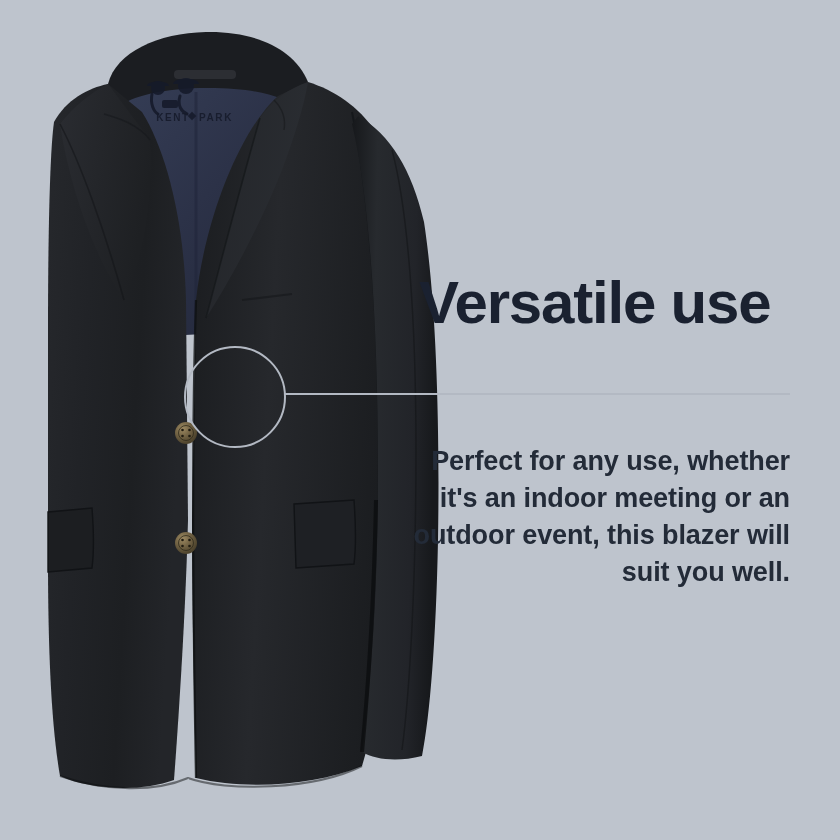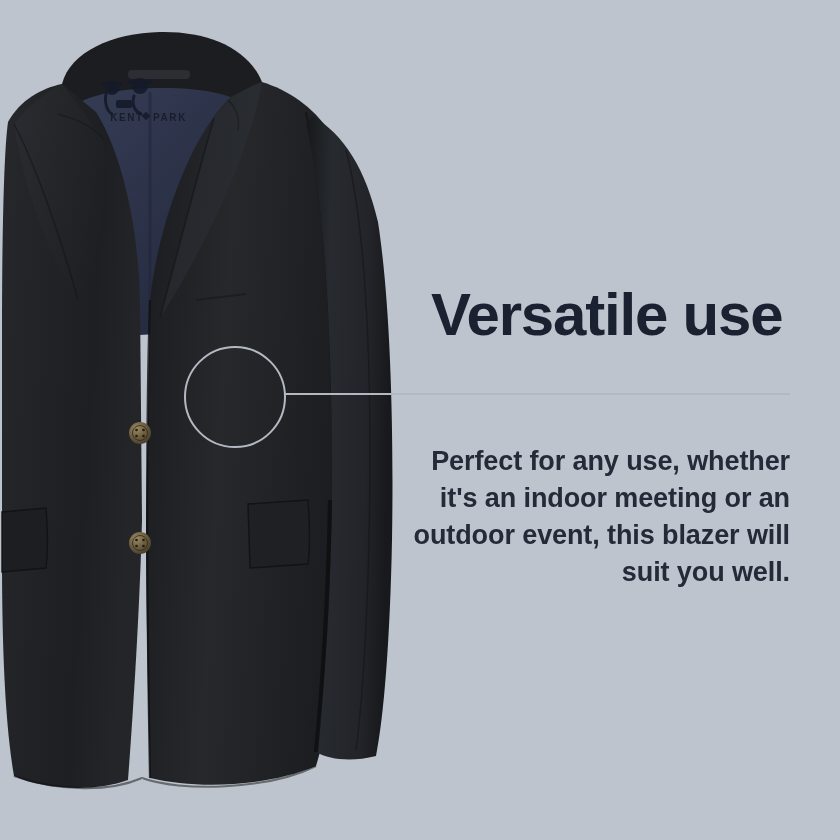--- a/index.html
+++ b/index.html
@@ -16,20 +16,21 @@
     font-family: "Liberation Sans", sans-serif;
   }
 
   
   #product-photo {
     position: absolute;
     left: 0;
     top: 0;
     width: 420px;
     height: 840px;
+    padding-left: 46px;
   }
   #product-photo svg { display: block; }
 
   
   #callout-layer {
     position: absolute;
     left: 0; top: 0;
     width: 840px; height: 840px;
     pointer-events: none;
   }
@@ -40,21 +41,21 @@
     left: 419px;
     top: 0;
     width: 371px;
     height: 840px;
   }
   #headline {
     position: absolute;
     left: 0;
     top: 272px;
     width: 371px;
-    margin: 12px;
+    margin: 0;
     font-size: 60px;
     line-height: 62px;
     font-weight: 700;
     letter-spacing: -1.2px;
     color: #1a2130;
     text-align: left;
     white-space: nowrap;
   }
   #body-copy {
     position: absolute;

